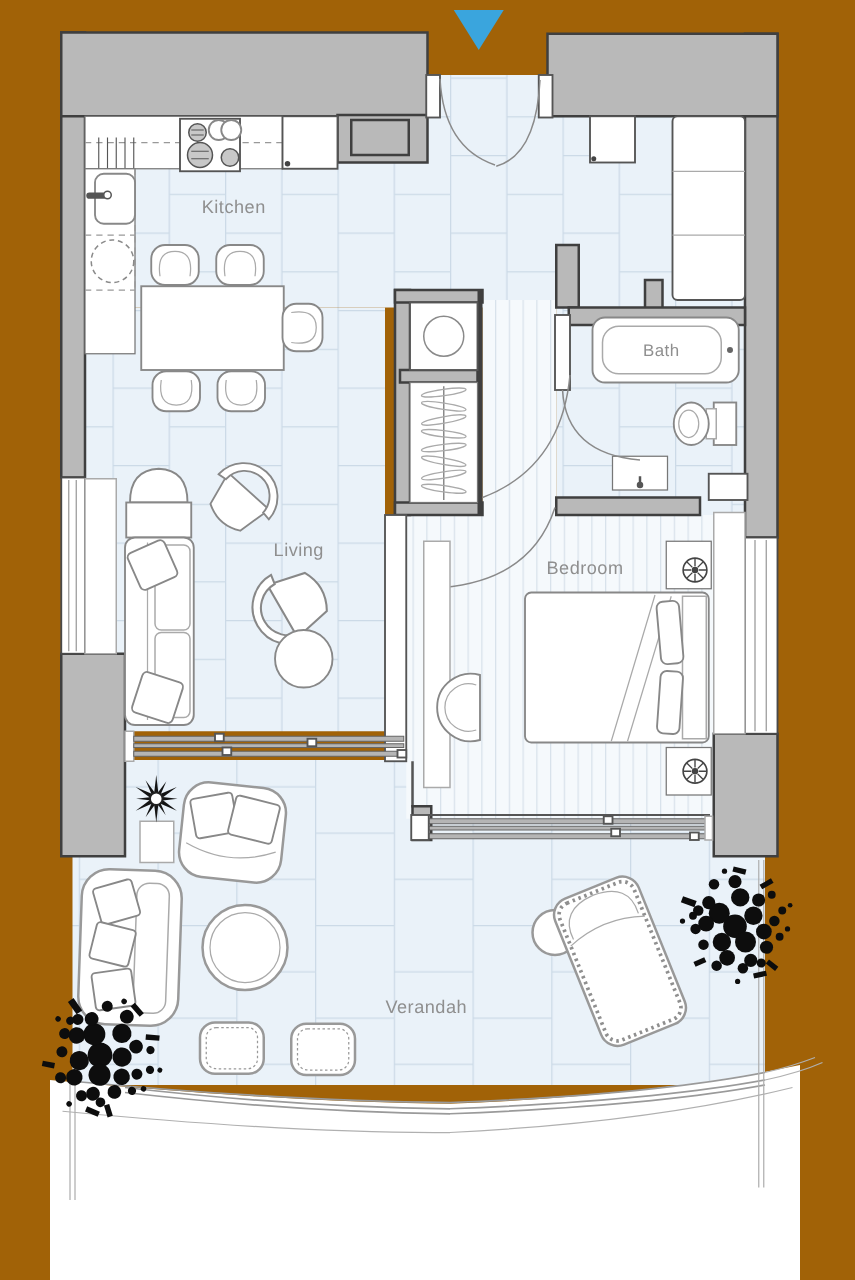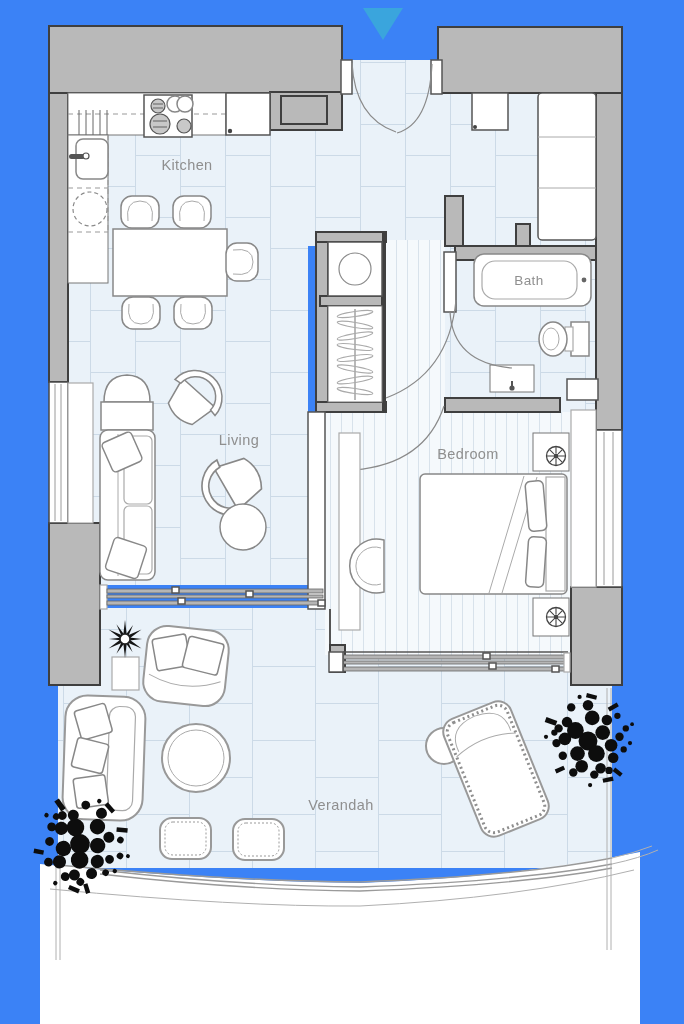--- a/index.html
+++ b/index.html
@@ -1,16 +1,16 @@
 <!DOCTYPE html>
 <html style="--accent: #3aa5dd; --wall: #b9b9b9; --wall-outline: #3f3f3f; --tile-floor: #eaf2f9; --tile-line: #ccdae7; --stripe-floor: #f5f9fc; --stripe-line: #d8e2eb; --label: #8f8f8f; --tree: #0d0d0d;"><head>
 <meta charset="utf-8">
 <style>
   html,body{margin:0;padding:0;background:#fff;}
-  .stage{position:relative;width:684px;height:1024px;background:#3b82f6;overflow:hidden;
+  .stage{position:relative;width:684px;height:1024px;background:#a16207;overflow:hidden;
          font-family:"Liberation Sans",sans-serif;}
   svg{position:absolute;left:0;top:0;}
   .wall{fill:var(--wall,#b9b9b9);stroke:var(--wall-outline,#3f3f3f);stroke-width:2;}
   .wallthin{fill:var(--wall-outline,#3f3f3f);stroke:none;}
   .winbox{fill:#fff;stroke:#4a4a4a;stroke-width:1.5;}
   .winline{stroke:#9a9a9a;stroke-width:1;fill:none;}
   .furn{fill:#fff;stroke:#888;stroke-width:1.5;}
   .furnw{fill:#fff;stroke:#777;stroke-width:1;}
   .furnlt{fill:#fff;stroke:#aaa;stroke-width:1.2;}
   .furn2{fill:#fff;stroke:#999;stroke-width:2;}

